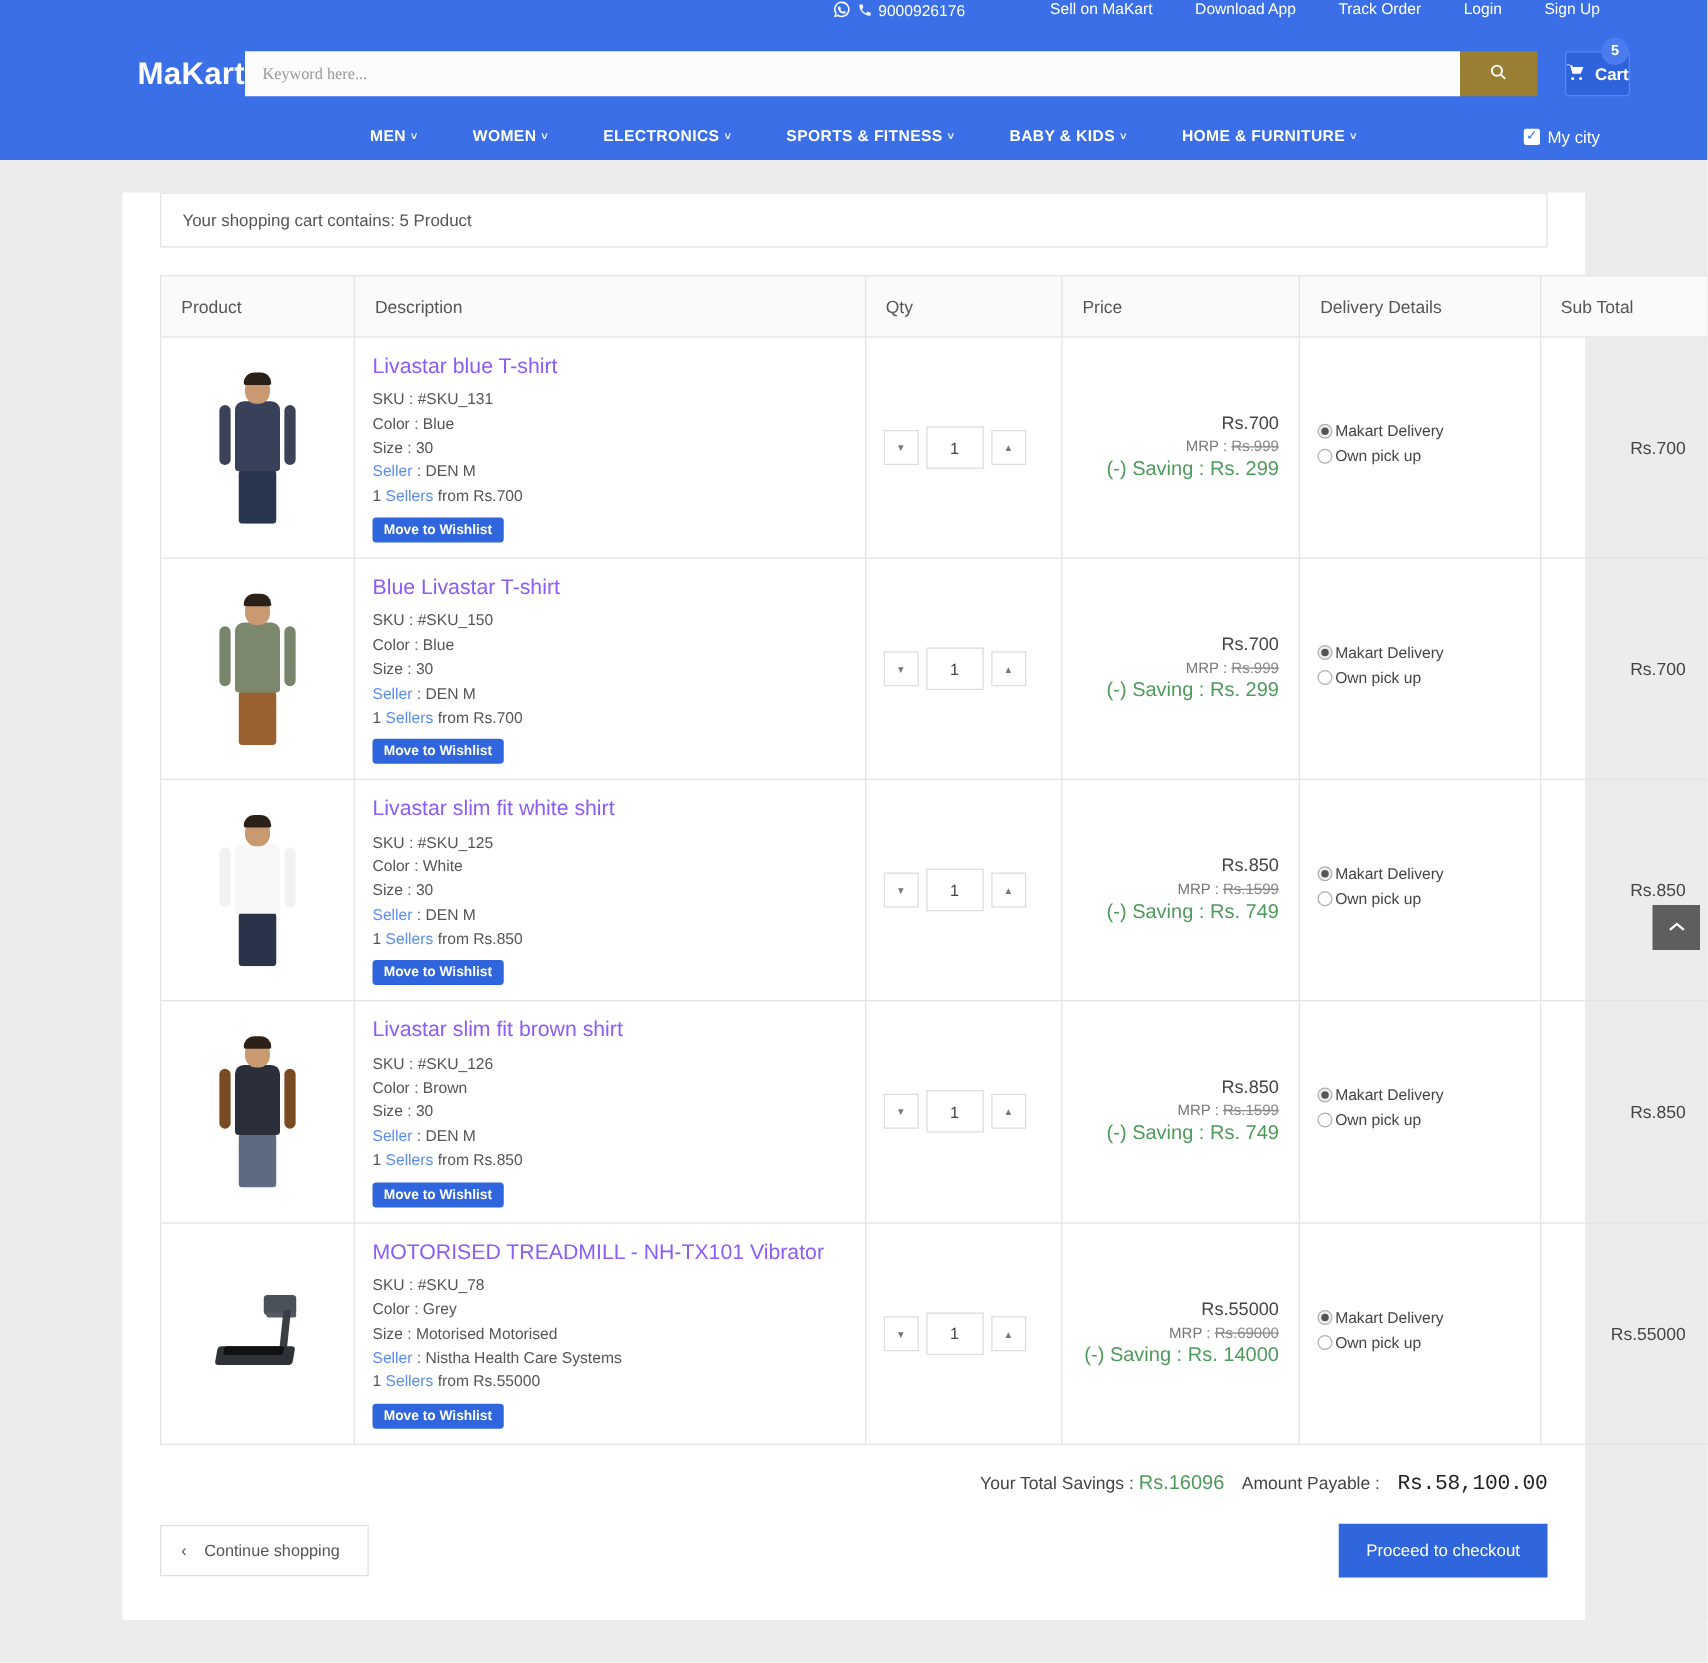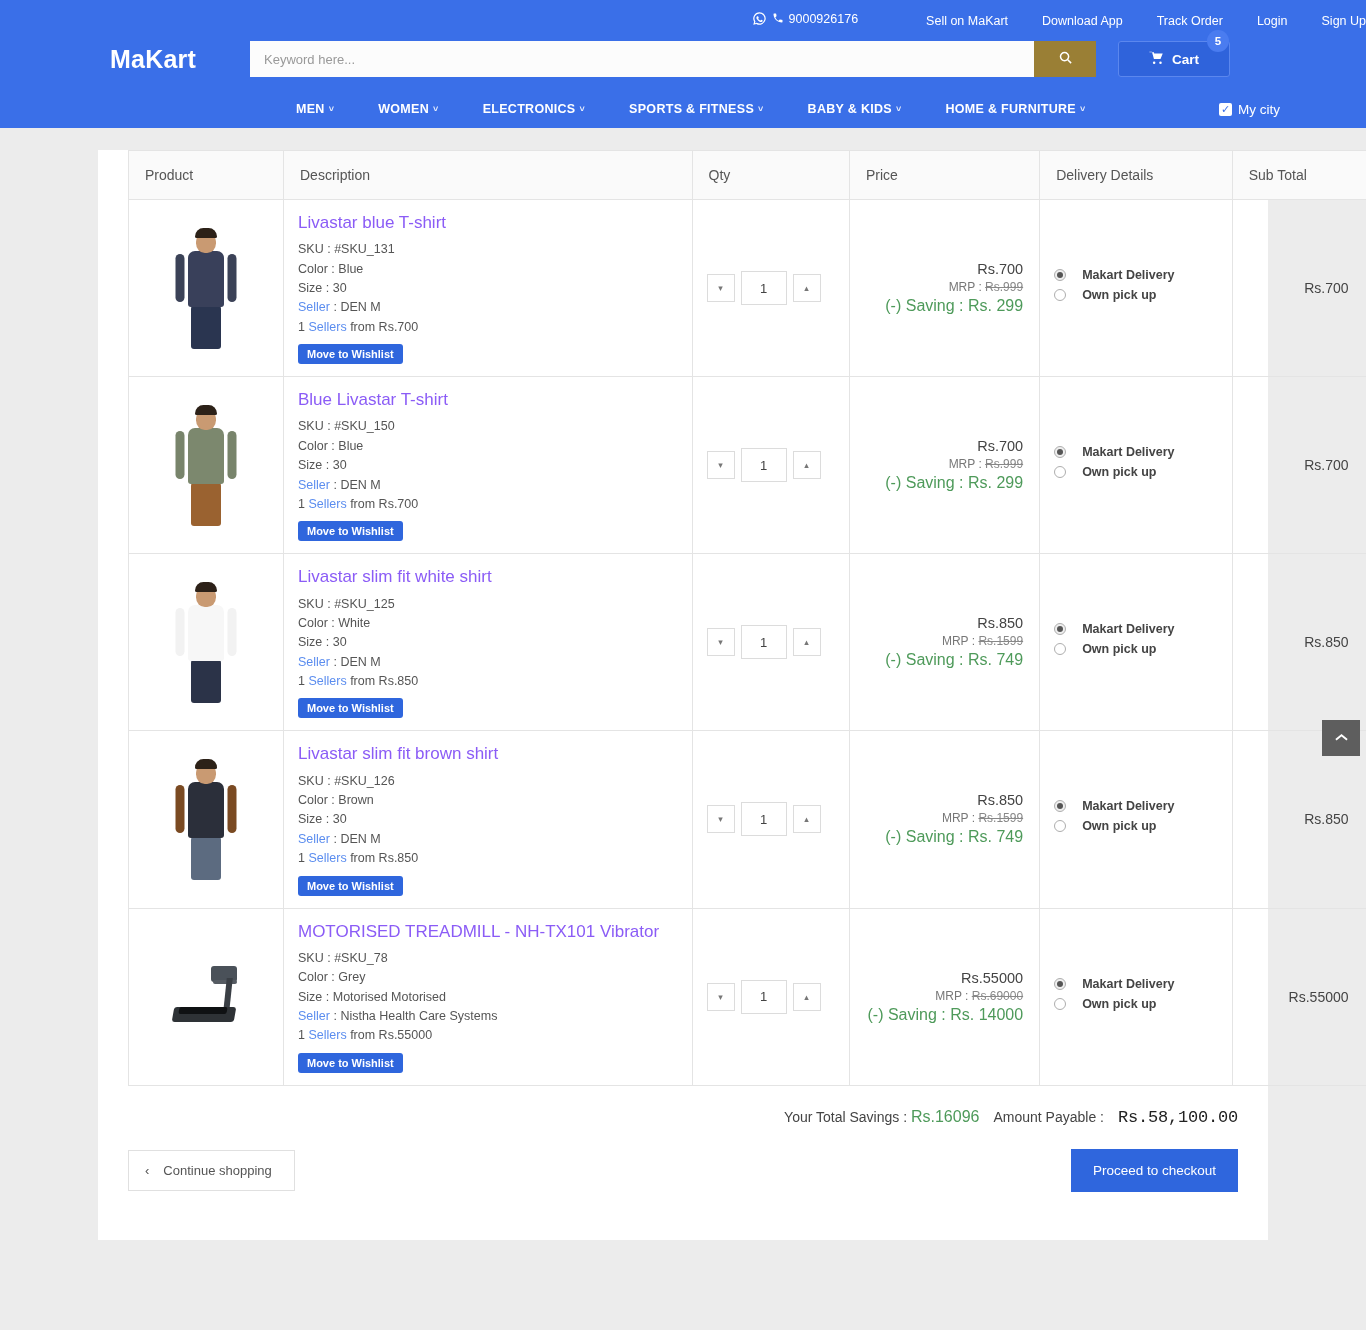--- a/index.html
+++ b/index.html
@@ -11,22 +11,23 @@
     font-size: 13px;
     -webkit-font-smoothing: antialiased;
   }
 
   
   .site-header { background: #3a6fe8; width: 100%; }
 
   .topbar {
     height: 28px;
     display: flex;
-    align-items: flex-end;
+    align-items: flex-start;
     justify-content: flex-end;
+    padding-right: 86px;
     gap: 0;
   }
   .topbar a, .topbar span {
     color: #ffffff;
     font-size: 12.5px;
     text-decoration: none;
     white-space: nowrap;
   }
   .topbar-phone { display: flex; align-items: center; gap: 5px; margin-right: 34px; }
   .topbar-link { margin-left: 34px; }
@@ -41,28 +42,28 @@
   }
   .logo {
     color: #fff;
     font-size: 25px;
     font-weight: bold;
     letter-spacing: .2px;
     width: 140px;
   }
   .search-wrap { display: flex; margin-left: 0; }
   .search-input {
-    width: 784px;
+    width: 972px;
     height: 36px;
     border: none;
     outline: none;
     padding: 0 14px;
     font-size: 13px;
     color: #555;
-    font-family: Liberation Sans, sans-serif;
+    font-family: Liberation Serif, serif;
     background: #fcfcfc;
   }
   .search-input::placeholder { color: #999; }
   .search-btn {
     width: 62px; height: 36px;
     background: #9a7f35;
     border: none; cursor: pointer;
     color: #fff; font-size: 15px;
     display: flex; align-items: center; justify-content: center;
   }
@@ -250,21 +251,21 @@
     outline: none;
     font-family: "Liberation Sans", sans-serif;
   }
 
   .price-cell { text-align: right; padding-right: 16px !important; }
   .price-main { font-size: 14.5px; color: #444; margin-bottom: 3px; }
   .price-mrp { font-size: 12px; color: #777; margin-bottom: 3px; }
   .price-mrp s { color: #888; }
   .price-save { font-size: 16px; color: #4e9a5a; }
 
-  .deliv-opt { display: flex; align-items: center; gap: 16px; margin-bottom: 6px; font-size: 12.5px; color: #444; cursor: pointer; font-weight: bold; }
+  .deliv-opt { display: flex; align-items: center; gap: 2px; margin-bottom: 6px; font-size: 12.5px; color: #444; cursor: pointer; }
   .radio {
     width: 12px; height: 12px; border-radius: 50%;
     border: 1px solid #aeaeae; background: #fff;
     display: inline-flex; align-items: center; justify-content: center;
     flex: none;
   }
   .radio.on { background: #efefef; }
   .radio.on::after { content: ""; width: 6px; height: 6px; border-radius: 50%; background: #555; }
 
   .sub-cell { text-align: right; padding-right: 17px !important; font-size: 14px; color: #444; }
@@ -415,20 +416,21 @@
       <svg width="13" height="9" viewBox="0 0 14 9" fill="none" stroke="#fff" stroke-width="2">
           <polyline points="1,7 7,2 13,7"></polyline>
         </svg>
     </span>
   </div>
 
   <div class="card">
 
 
 
+    <div class="cart-note">Your shopping cart contains: 5 Product</div>
 
     <table class="cart-table">
       <colgroup>
         <col class="col-product">
           <col class="col-desc">
           <col class="col-qty">
         <col class="col-price">
           <col class="col-deliv">
           <col class="col-sub">
           <col class="col-del">

